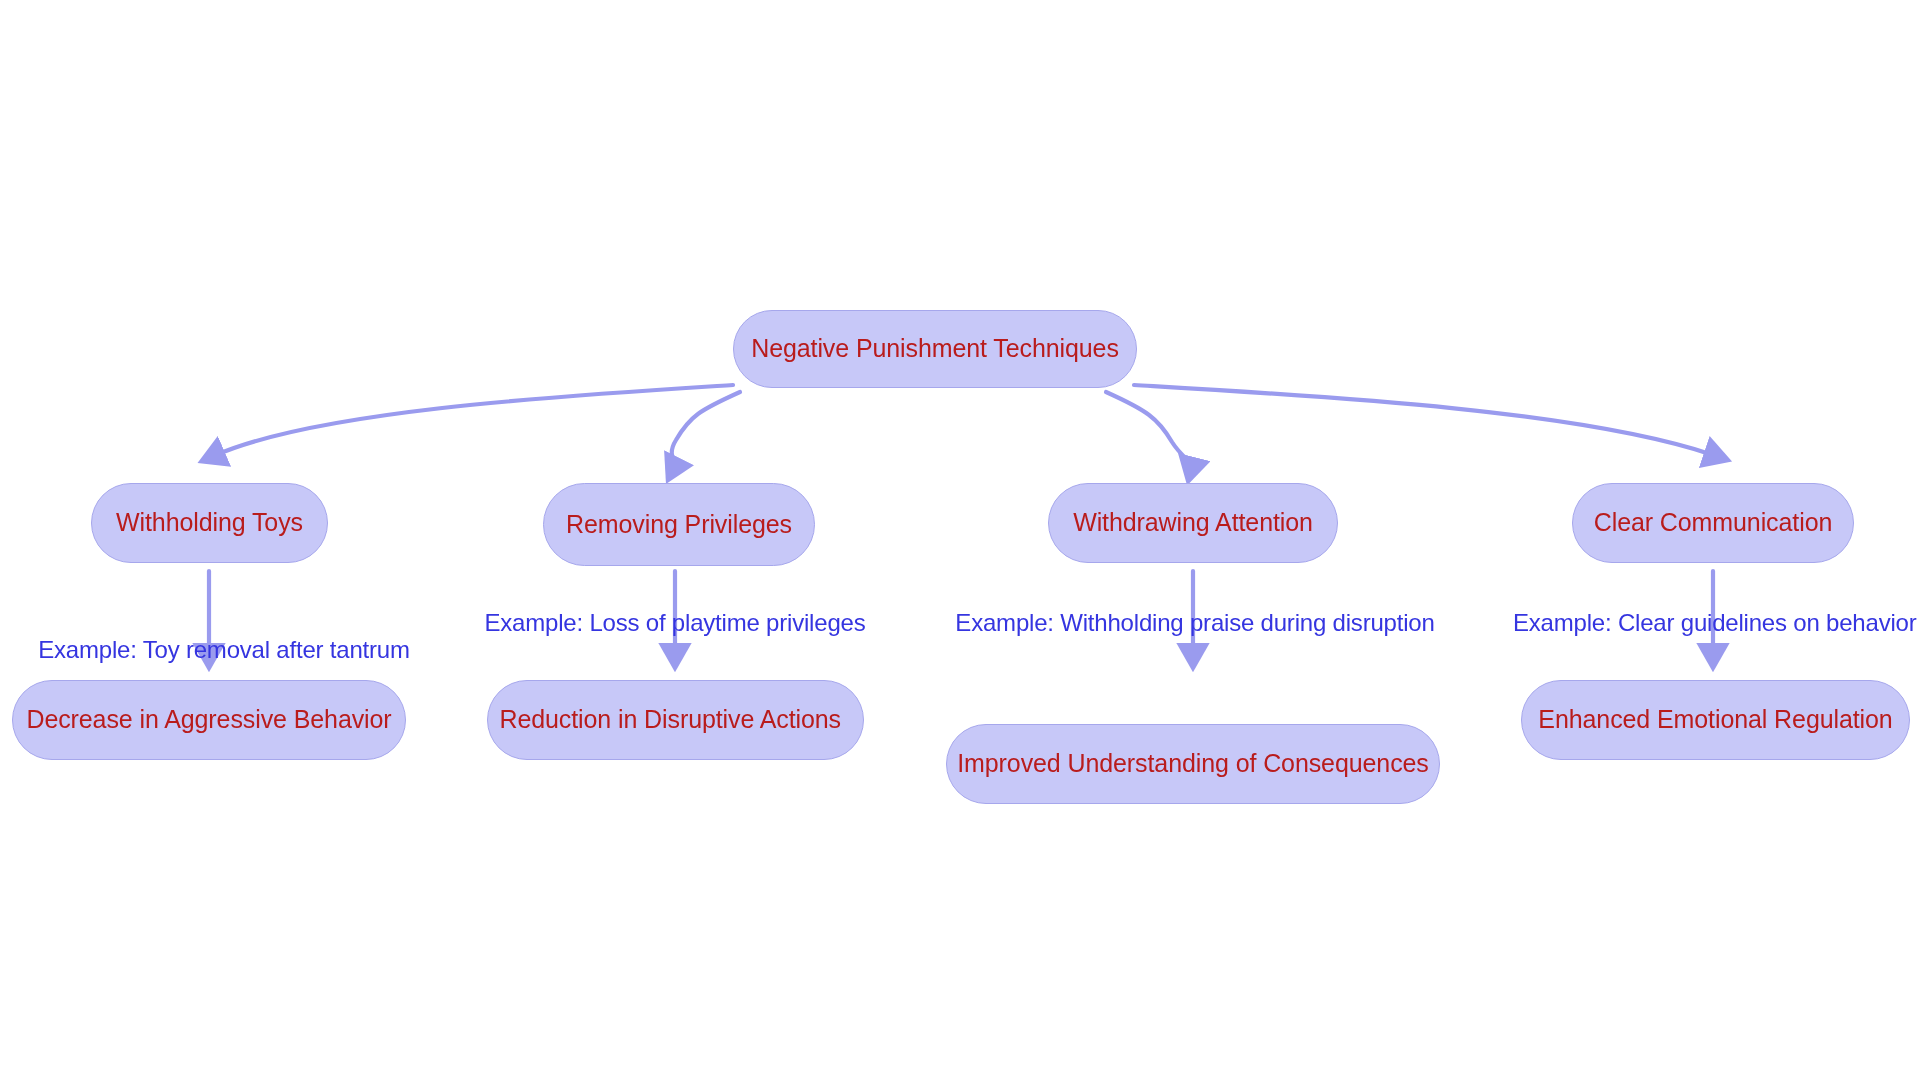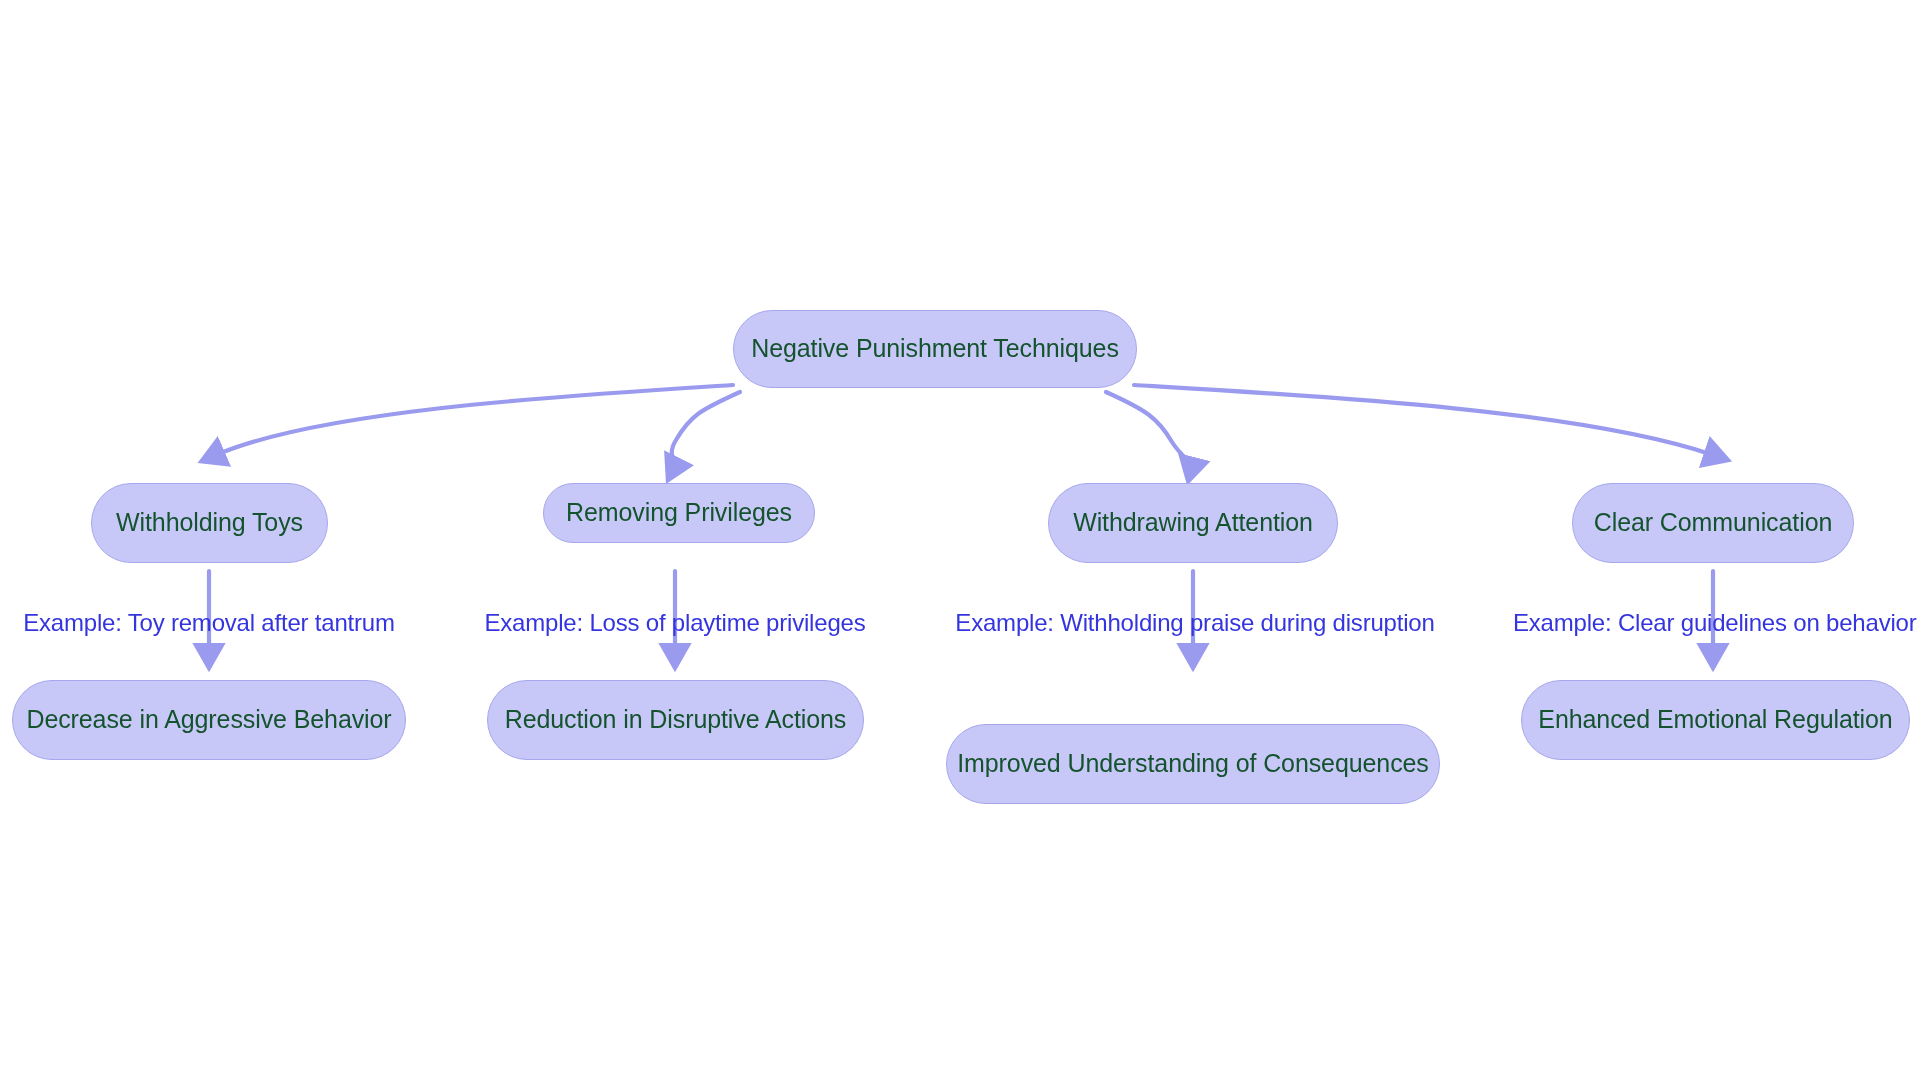--- a/index.html
+++ b/index.html
@@ -27,21 +27,21 @@
     width: 1920px;
     height: 1083px;
     pointer-events: none;
   }
   .flow-node {
     position: absolute;
     box-sizing: border-box;
     background: #c7c8f8;
     border: 1.6px solid #a6a7ec;
     border-radius: 999px;
-    color: #14532d;
+    color: #b91c1c;
     display: flex;
     align-items: center;
     justify-content: center;
     text-align: center;
     font-size: 25px;
     font-weight: 400;
     letter-spacing: -0.1px;
     line-height: 1.1;
     white-space: nowrap;
     padding: 0 22px;
@@ -85,39 +85,39 @@
     </g>
   </svg>
 
   <div class="flow-node" style="left:733px; top:310px; width:404px; height:78px;">
     <span>Negative Punishment Techniques</span>
   </div>
 
   <div class="flow-node" style="left:91px; top:483px; width:237px; height:80px;">
     <span>Withholding Toys</span>
   </div>
-  <div class="flow-node" style="left:543px; top:483px; width:272px; height:60px;">
+  <div class="flow-node" style="left:543px; top:483px; width:272px; height:83px;">
     <span>Removing Privileges</span>
   </div>
   <div class="flow-node" style="left:1048px; top:483px; width:290px; height:80px;">
     <span>Withdrawing Attention</span>
   </div>
   <div class="flow-node" style="left:1572px; top:483px; width:282px; height:80px;">
     <span>Clear Communication</span>
   </div>
 
-  <div class="edge-label" style="left:0px; top:611px; width:418px;">Example: Toy removal after tantrum</div>
+  <div class="edge-label" style="left:0px; top:638px; width:418px;padding-left:15px;">Example: Toy removal after tantrum</div>
   <div class="edge-label" style="left:475px; top:611px; width:400px;text-align:center;">Example: Loss of playtime privileges</div>
   <div class="edge-label" style="left:952px; top:611px; width:486px;">Example: Withholding praise during disruption</div>
   <div class="edge-label" style="left:1513px; top:611px; width:400px;">Example: Clear guidelines on behavior</div>
 
   <div class="flow-node" style="left:12px; top:680px; width:394px; height:80px;">
     <span>Decrease in Aggressive Behavior</span>
   </div>
-  <div class="flow-node" style="left:487px; top:680px; width:377px; height:80px;">
+  <div class="flow-node" style="left:487px; top:680px; width:377px; height:80px;justify-content:flex-end;">
     <span>Reduction in Disruptive Actions</span>
   </div>
   <div class="flow-node" style="left:946px; top:680px; width:494px; height:80px;margin-top:44px;">
     <span>Improved Understanding of Consequences</span>
   </div>
   <div class="flow-node" style="left:1521px; top:680px; width:389px; height:80px;">
     <span>Enhanced Emotional Regulation</span>
   </div>
 
 </div>

